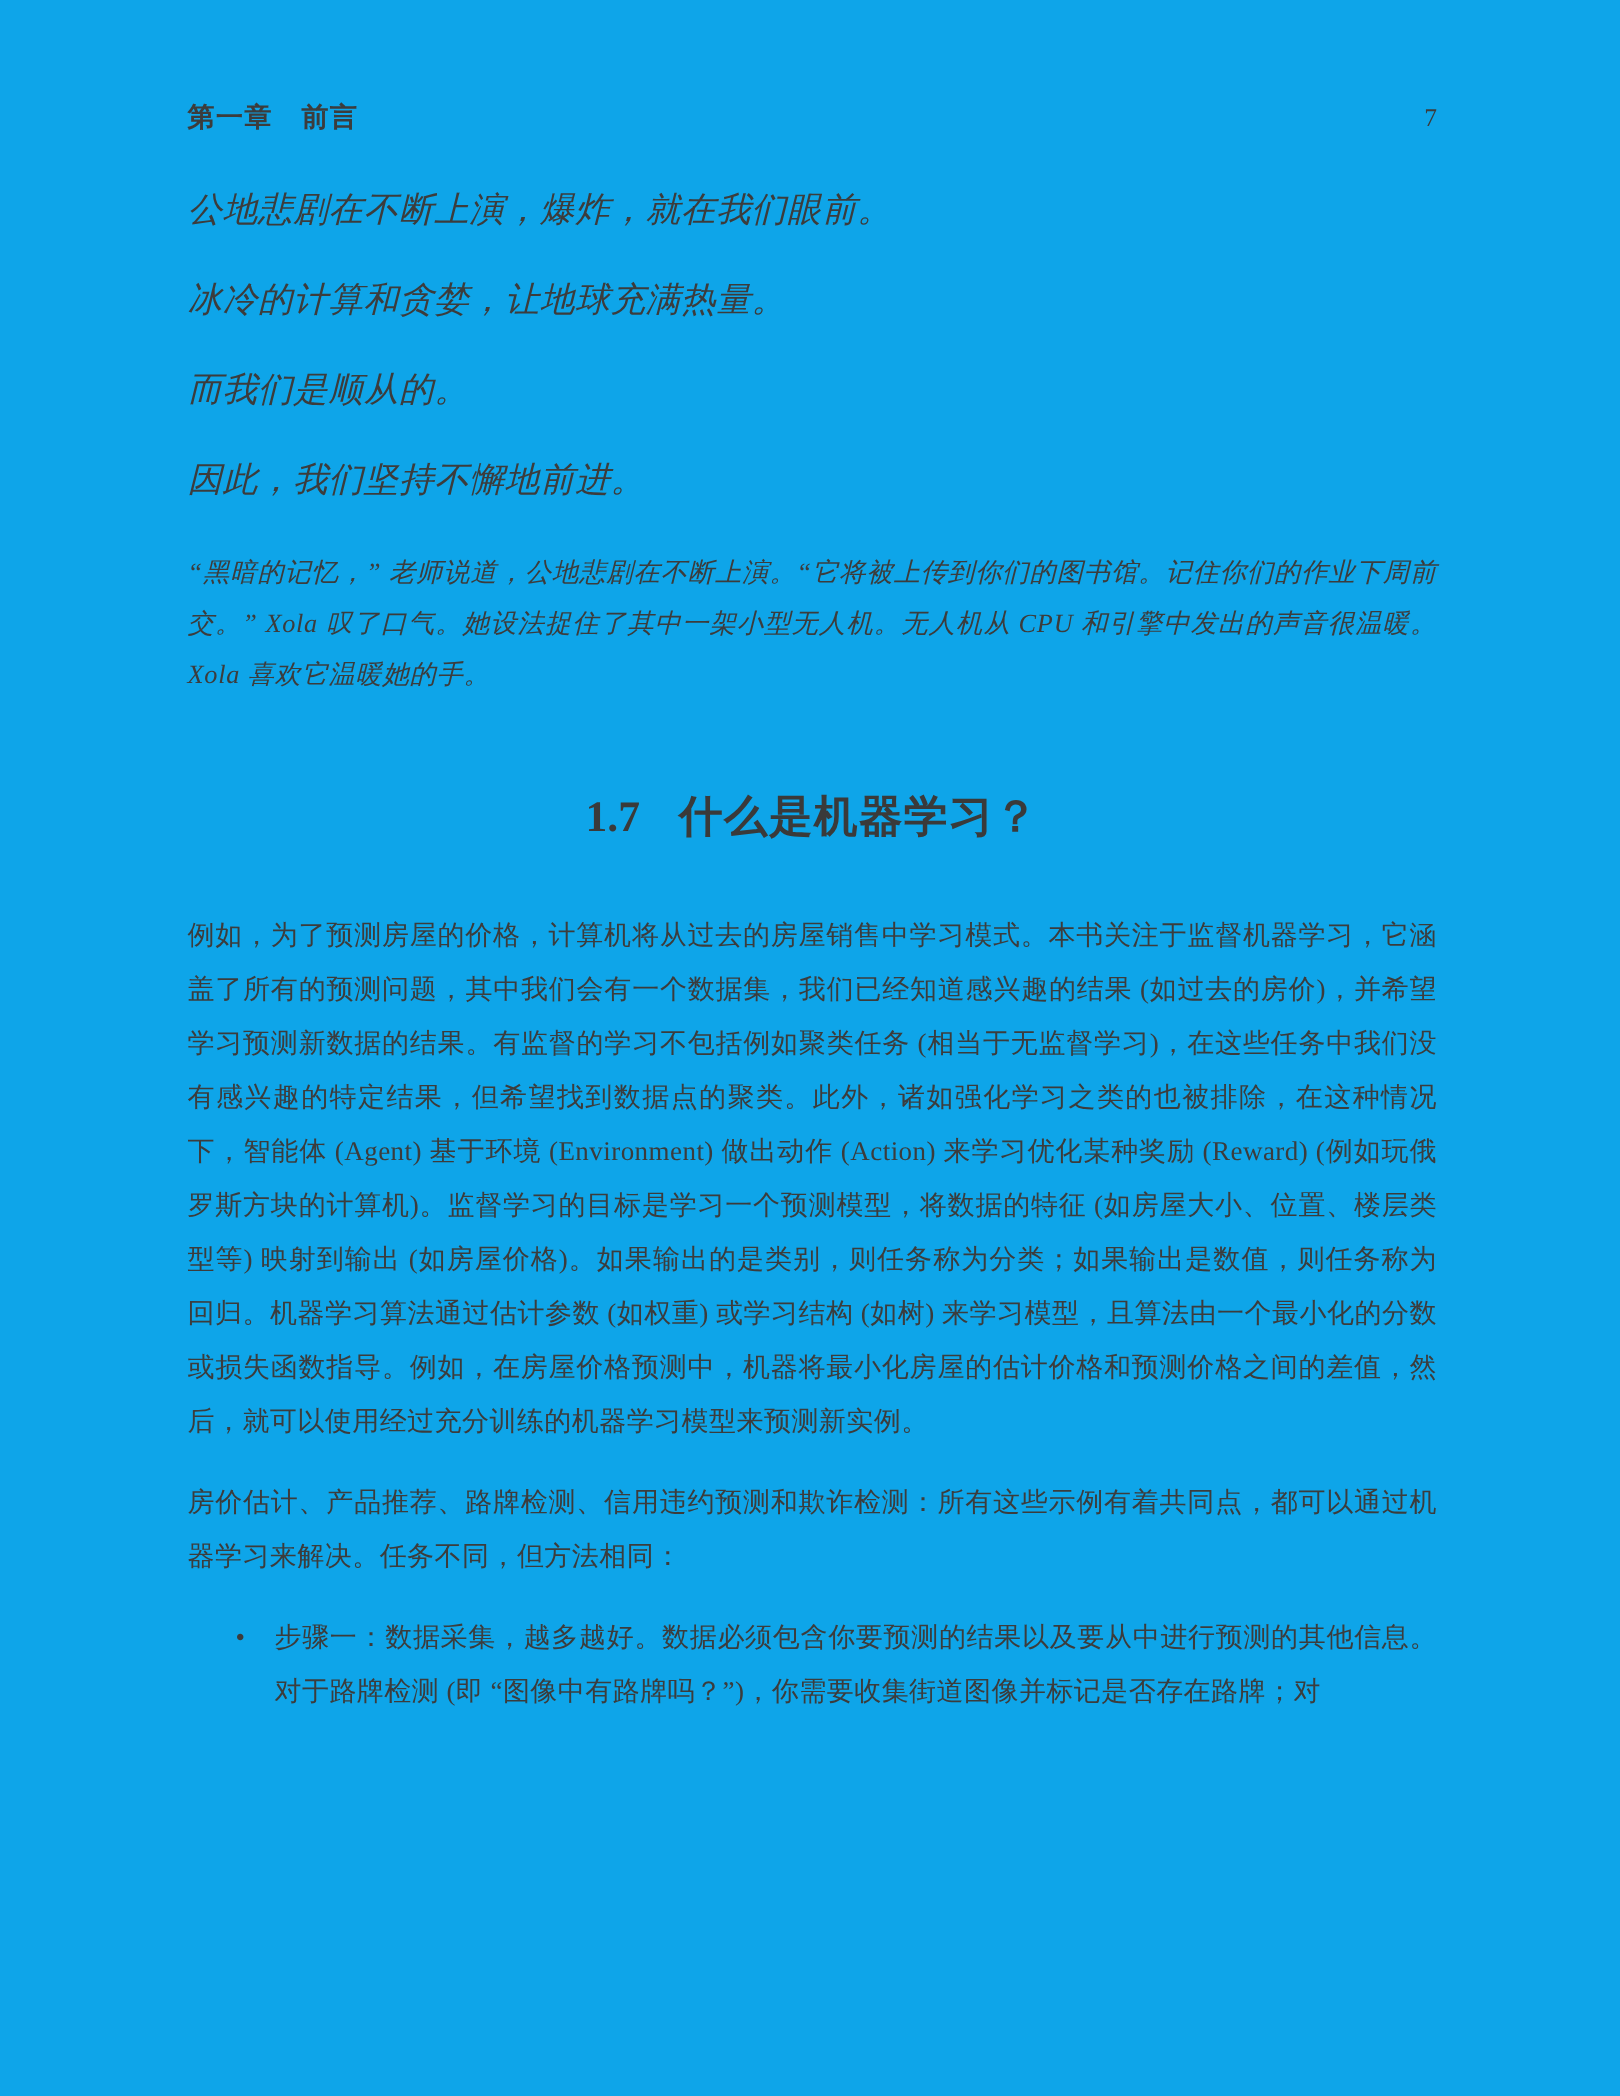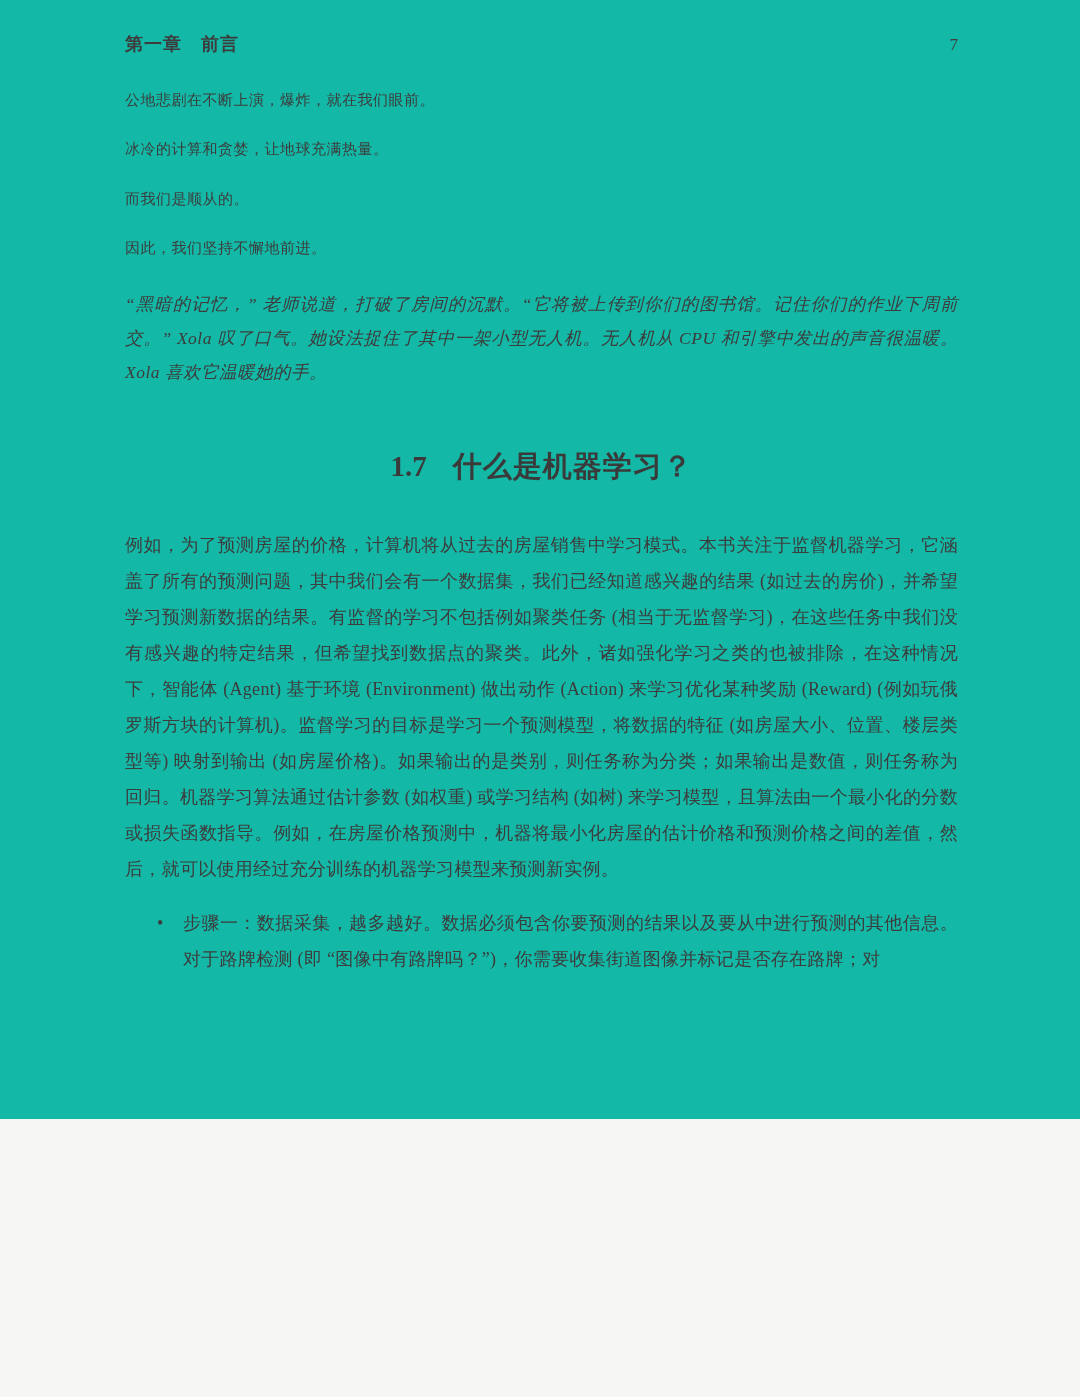--- a/index.html
+++ b/index.html
@@ -3,27 +3,27 @@
 <meta charset="utf-8">
 <style>
   html, body {
     margin: 0;
     padding: 0;
     background: #f6f6f4;
   }
   .page {
     position: relative;
     width: 1080px;
-    height: 1119px;
+    height: 1397px;
     margin: 0 auto;
-    background: #14b8a6;
+    background: #0ea5e9;
     color: #3c3c3c;
     font-family: "Liberation Serif", "DejaVu Serif", serif;
     box-sizing: border-box;
-    padding: 32px 122px 40px 125px;
+    padding: 66px 122px 40px 125px;
     overflow: hidden;
   }
   
   .page-header {
     display: flex;
     justify-content: space-between;
     align-items: baseline;
     font-size: 18px;
     margin-bottom: 34px;
   }
@@ -33,21 +33,22 @@
   }
   .page-header .pagenum {
     font-weight: normal;
     font-size: 17px;
   }
   
   .poem {
     margin: 0;
   }
   .poem-line {
-    font-size: 15px;
+    font-style: italic;
+    font-size: 23px;
     line-height: 1.35;
     margin: 0 0 29px 0;
     letter-spacing: 0.5px;
   }
   .poem-quote {
     font-style: italic;
     font-size: 17.5px;
     line-height: 1.95;
     margin: 4px 0 0 0;
     text-align: justify;
@@ -110,30 +111,31 @@
   <header class="page-header">
     <span class="chapter">第一章　前言</span>
     <span class="pagenum">7</span>
   </header>
 
   <section class="poem">
     <p class="poem-line">公地悲剧在不断上演，爆炸，就在我们眼前。</p>
     <p class="poem-line">冰冷的计算和贪婪，让地球充满热量。</p>
     <p class="poem-line">而我们是顺从的。</p>
     <p class="poem-line">因此，我们坚持不懈地前进。</p>
-    <p class="poem-quote">“黑暗的记忆，” 老师说道，打破了房间的沉默。“它将被上传到你们的图书馆。记住你们的作业下周前交。” Xola 叹了口气。她设法捉住了其中一架小型无人机。无人机从 CPU 和引擎中发出的声音很温暖。Xola 喜欢它温暖她的手。</p>
+    <p class="poem-quote">“黑暗的记忆，” 老师说道，公地悲剧在不断上演。“它将被上传到你们的图书馆。记住你们的作业下周前交。” Xola 叹了口气。她设法捉住了其中一架小型无人机。无人机从 CPU 和引擎中发出的声音很温暖。Xola 喜欢它温暖她的手。</p>
   </section>
 
   <h2 class="section-heading">
     <span class="sec-num">1.7</span><span class="sec-title">什么是机器学习？</span>
   </h2>
 
 
   <p class="body-para">例如，为了预测房屋的价格，计算机将从过去的房屋销售中学习模式。本书关注于监督机器学习，它涵盖了所有的预测问题，其中我们会有一个数据集，我们已经知道感兴趣的结果 (如过去的房价)，并希望学习预测新数据的结果。有监督的学习不包括例如聚类任务 (相当于无监督学习)，在这些任务中我们没有感兴趣的特定结果，但希望找到数据点的聚类。此外，诸如强化学习之类的也被排除，在这种情况下，智能体 (Agent) 基于环境 (Environment) 做出动作 (Action) 来学习优化某种奖励 (Reward) (例如玩俄罗斯方块的计算机)。监督学习的目标是学习一个预测模型，将数据的特征 (如房屋大小、位置、楼层类型等) 映射到输出 (如房屋价格)。如果输出的是类别，则任务称为分类；如果输出是数值，则任务称为回归。机器学习算法通过估计参数 (如权重) 或学习结构 (如树) 来学习模型，且算法由一个最小化的分数或损失函数指导。例如，在房屋价格预测中，机器将最小化房屋的估计价格和预测价格之间的差值，然后，就可以使用经过充分训练的机器学习模型来预测新实例。</p>
 
+  <p class="body-para">房价估计、产品推荐、路牌检测、信用违约预测和欺诈检测：所有这些示例有着共同点，都可以通过机器学习来解决。任务不同，但方法相同：</p>
 
   <ul class="bullet-list">
     <li class="bullet-item">
       <span class="marker">•</span>
       <span class="bullet-text">步骤一：数据采集，越多越好。数据必须包含你要预测的结果以及要从中进行预测的其他信息。对于路牌检测 (即 “图像中有路牌吗？”)，你需要收集街道图像并标记是否存在路牌；对</span>
     </li>
   </ul>
 
 </div>
 

